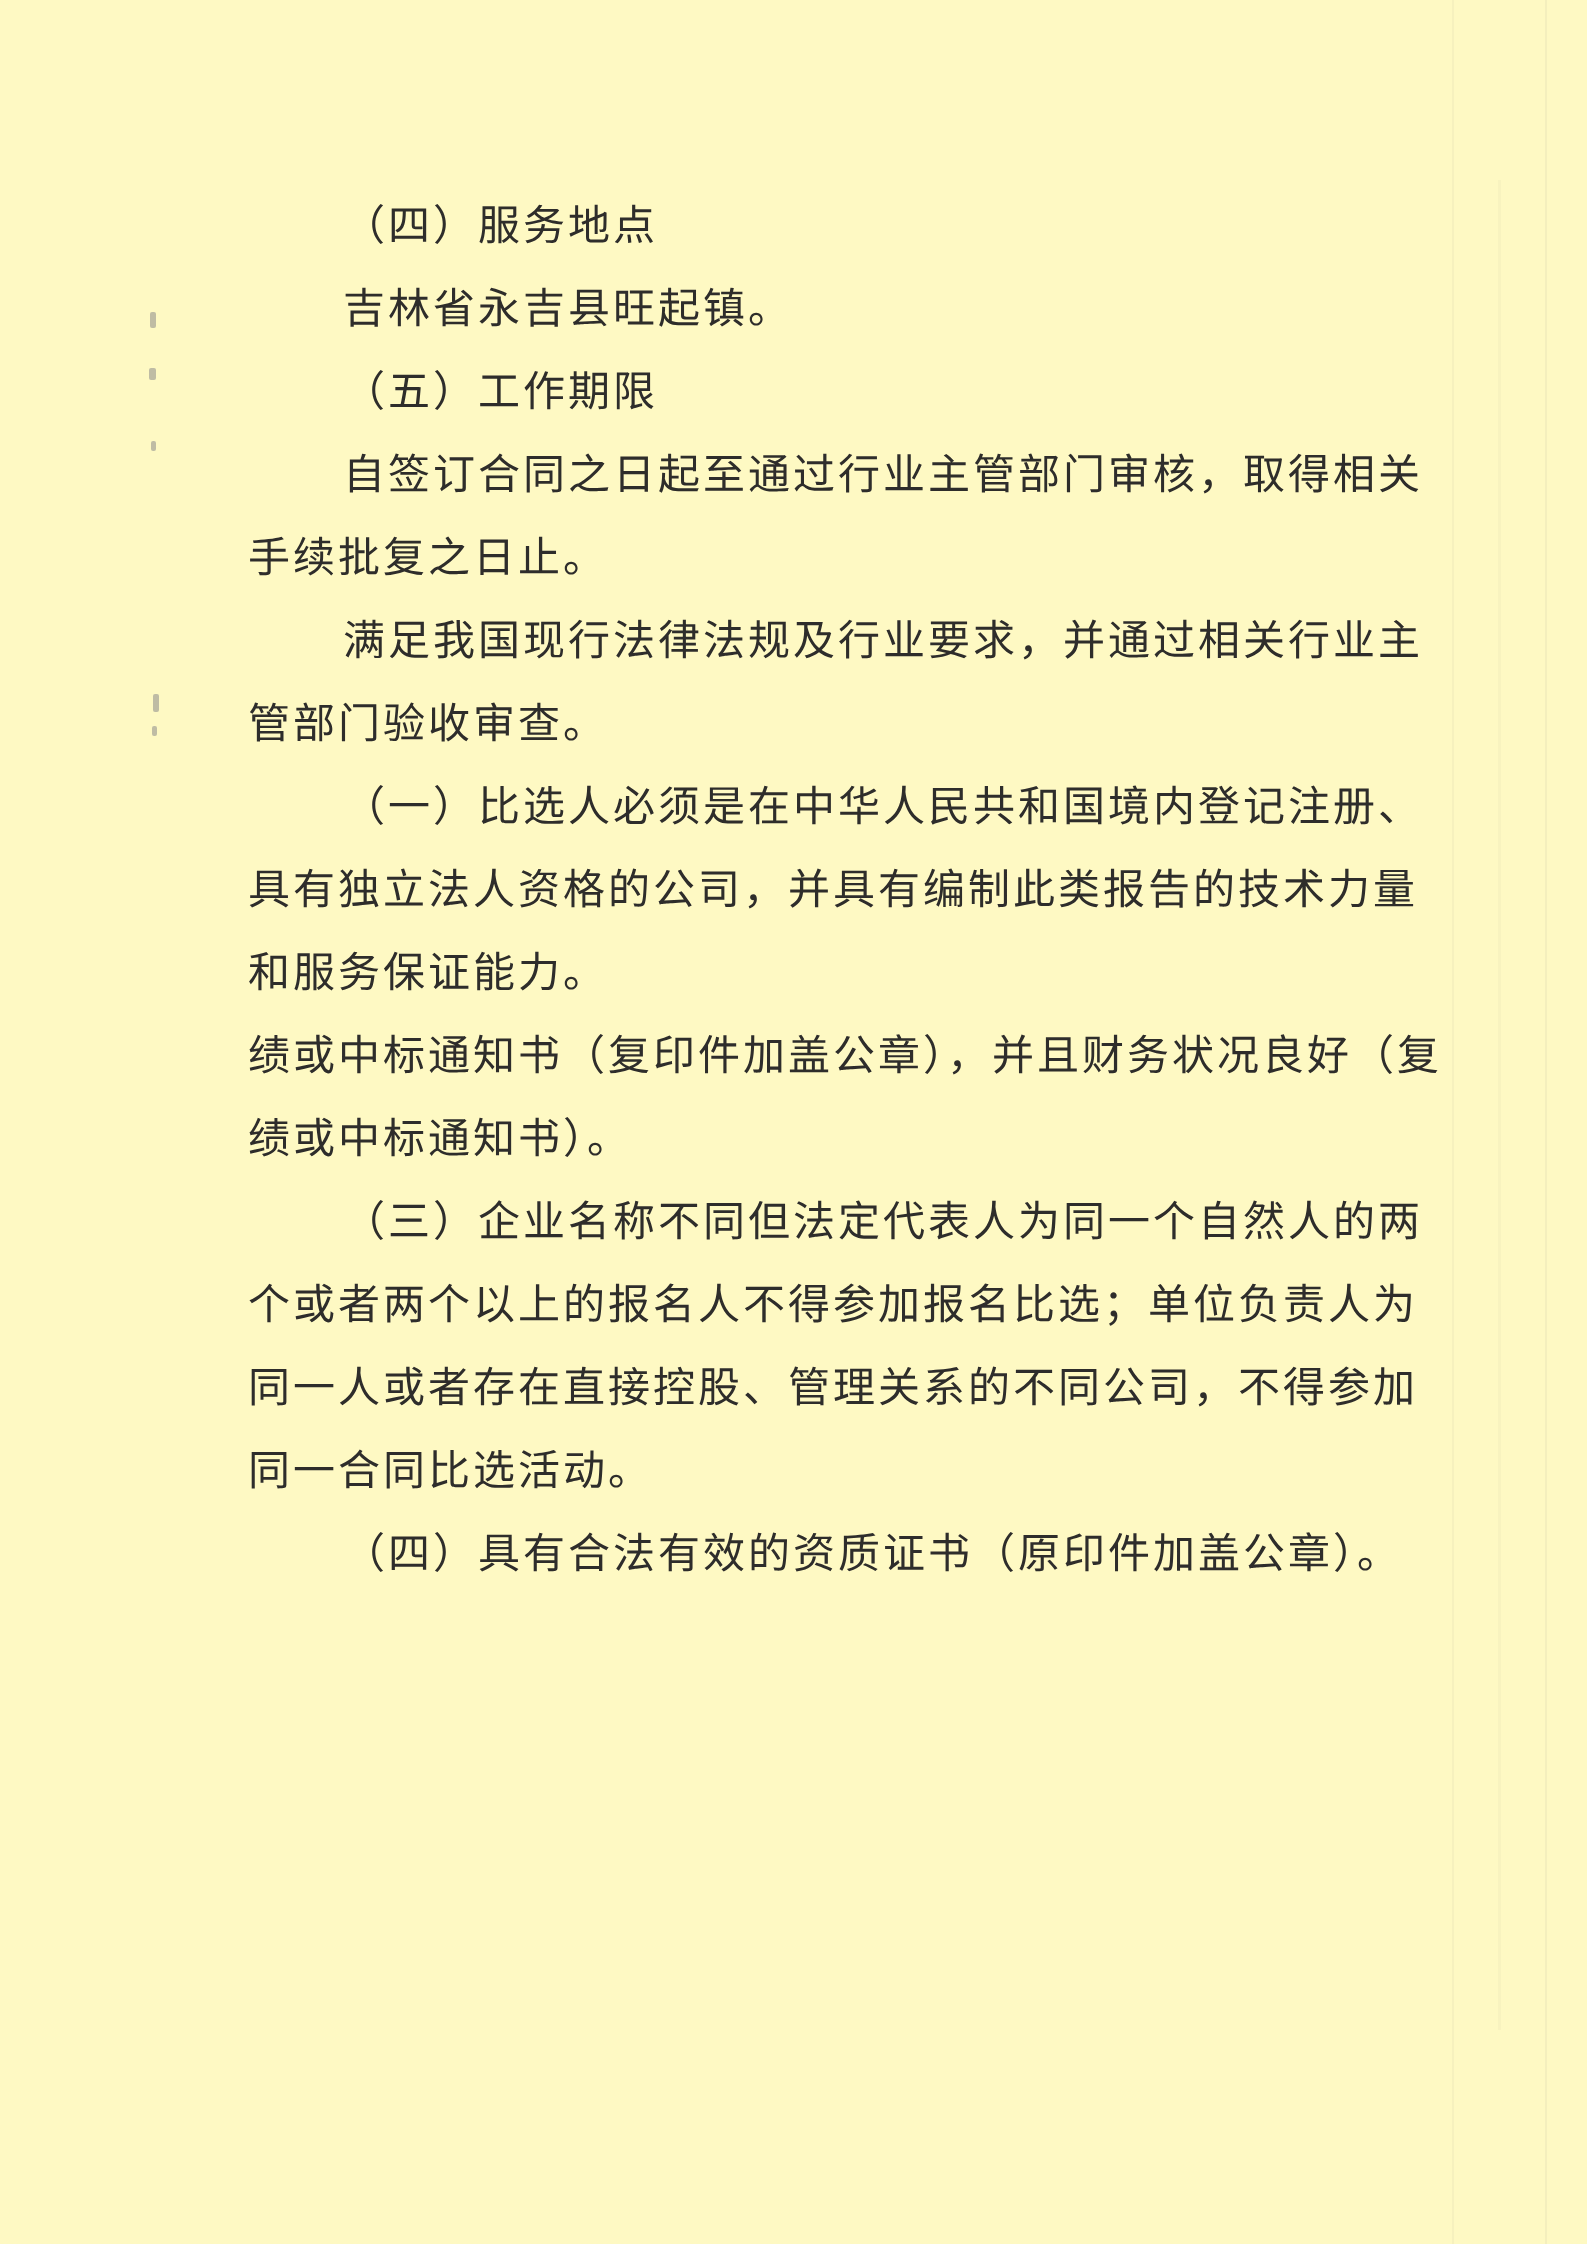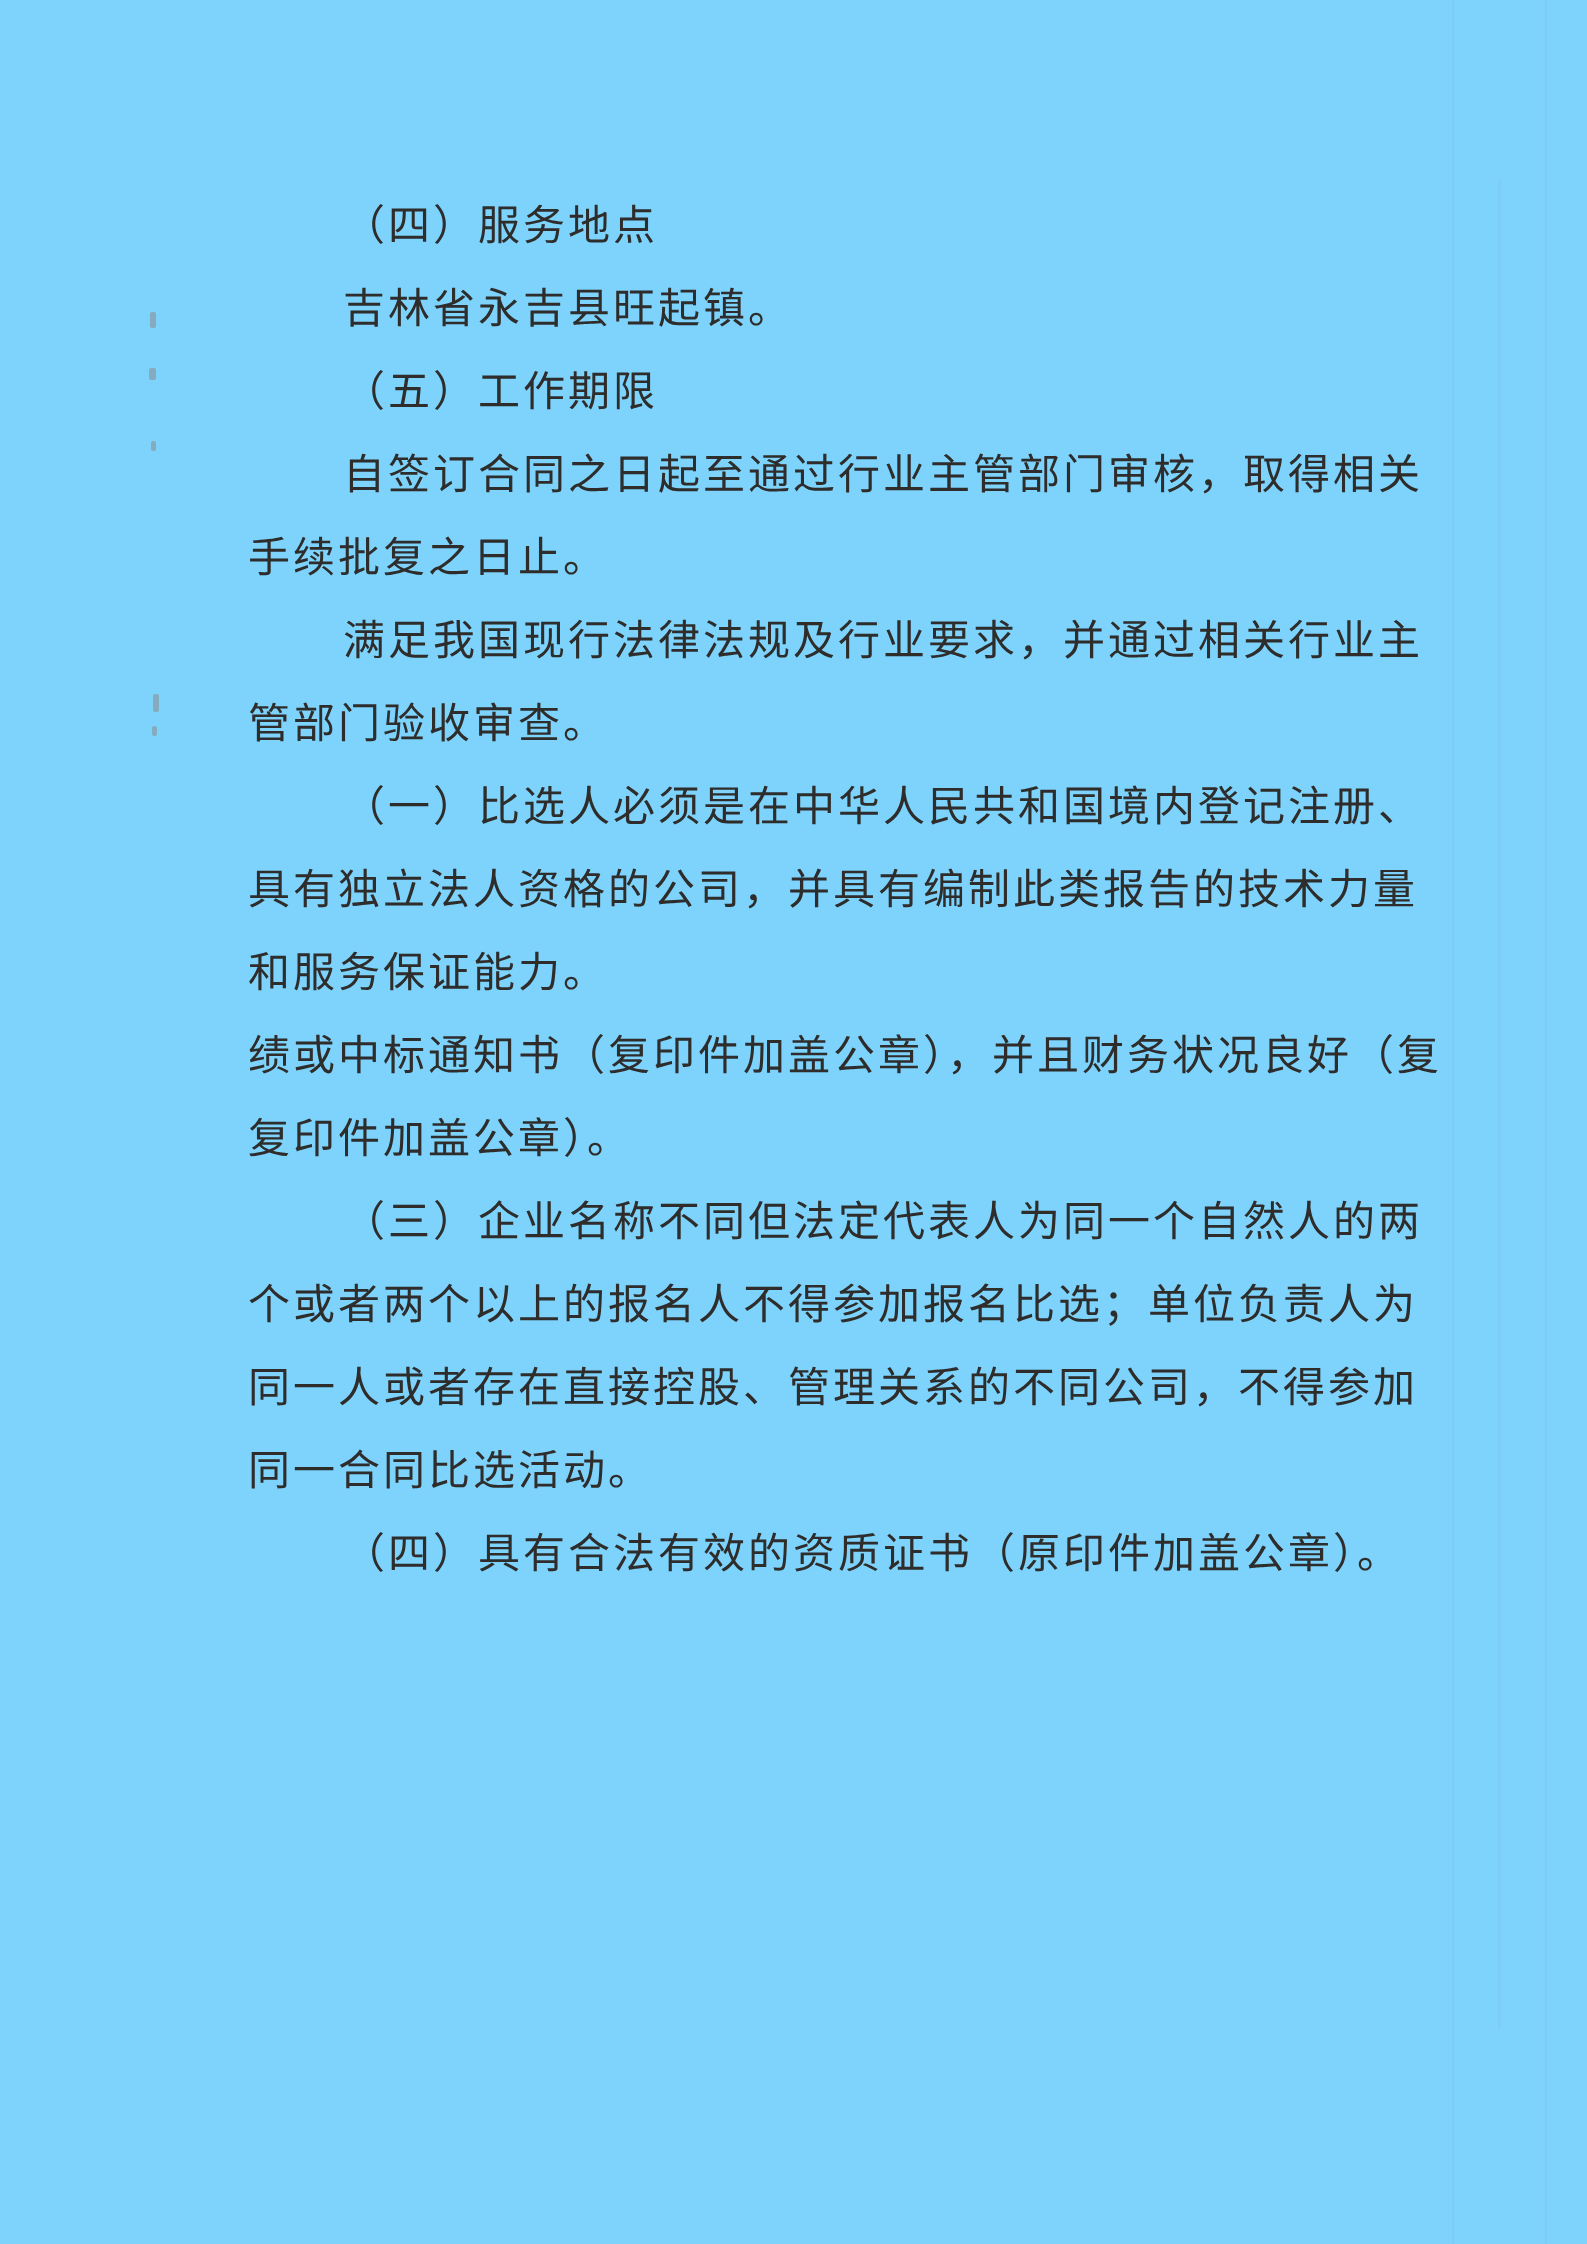--- a/index.html
+++ b/index.html
@@ -6,21 +6,21 @@
   html, body {
     margin: 0;
     padding: 0;
     background: #e8e8e8;
   }
   .page {
     position: relative;
     width: 1587px;
     height: 2244px;
     margin: 0 auto;
-    background: #7dd3fc;
+    background: #fef9c3;
     overflow: hidden;
   }
   .text-block {
     position: absolute;
     left: 248px;
     top: 185px;
     width: 1190px;
   }
   .line {
     height: 83px;
@@ -81,20 +81,20 @@
     <div class="line indent">吉林省永吉县旺起镇。</div>
     <div class="line indent">（五）工作期限</div>
     <div class="line indent">自签订合同之日起至通过行业主管部门审核，取得相关</div>
     <div class="line">手续批复之日止。</div>
     <div class="line indent">满足我国现行法律法规及行业要求，并通过相关行业主</div>
     <div class="line">管部门验收审查。</div>
     <div class="line indent">（一）比选人必须是在中华人民共和国境内登记注册、</div>
     <div class="line">具有独立法人资格的公司，并具有编制此类报告的技术力量</div>
     <div class="line">和服务保证能力。</div>
     <div class="line">绩或中标通知书（复印件加盖公章），并且财务状况良好（复</div>
-    <div class="line">复印件加盖公章）。</div>
+    <div class="line">绩或中标通知书）。</div>
     <div class="line indent">（三）企业名称不同但法定代表人为同一个自然人的两</div>
     <div class="line">个或者两个以上的报名人不得参加报名比选；单位负责人为</div>
     <div class="line">同一人或者存在直接控股、管理关系的不同公司，不得参加</div>
     <div class="line">同一合同比选活动。</div>
     <div class="line indent">（四）具有合法有效的资质证书（原印件加盖公章）。</div>
   </div>
 </div>
 
 </body></html>

